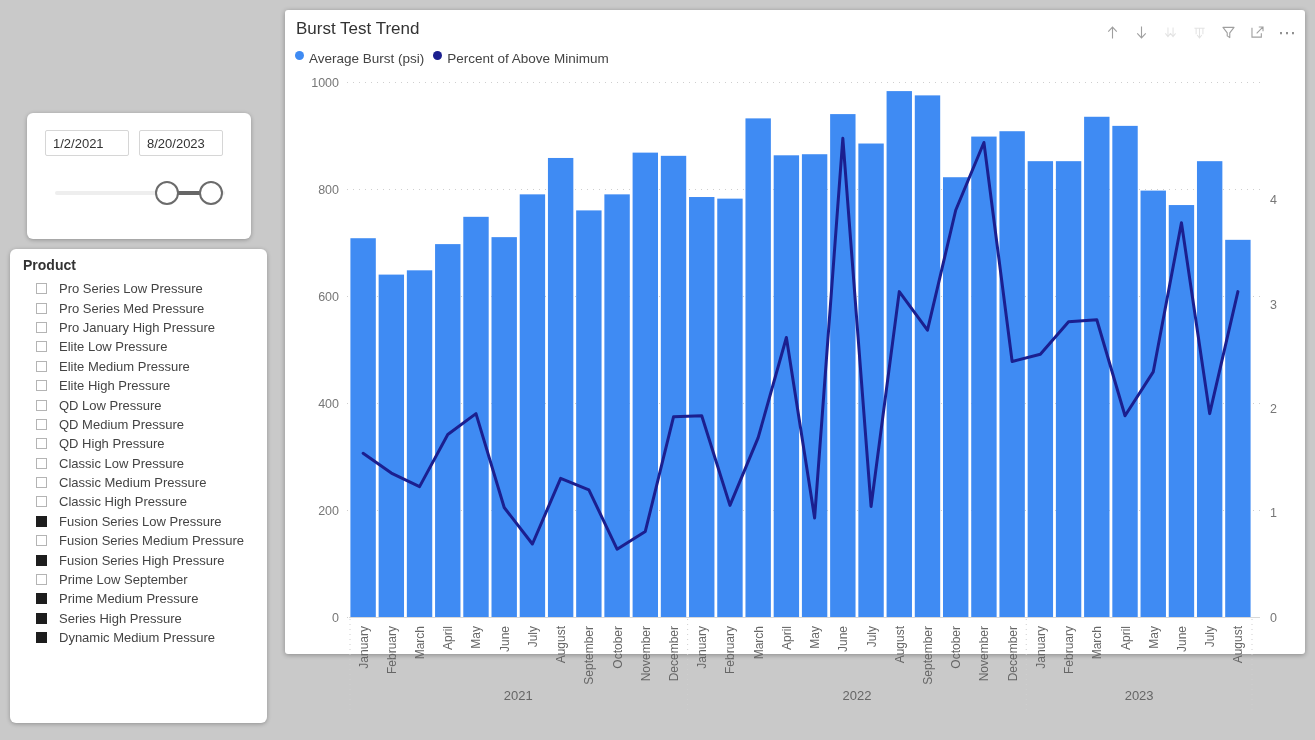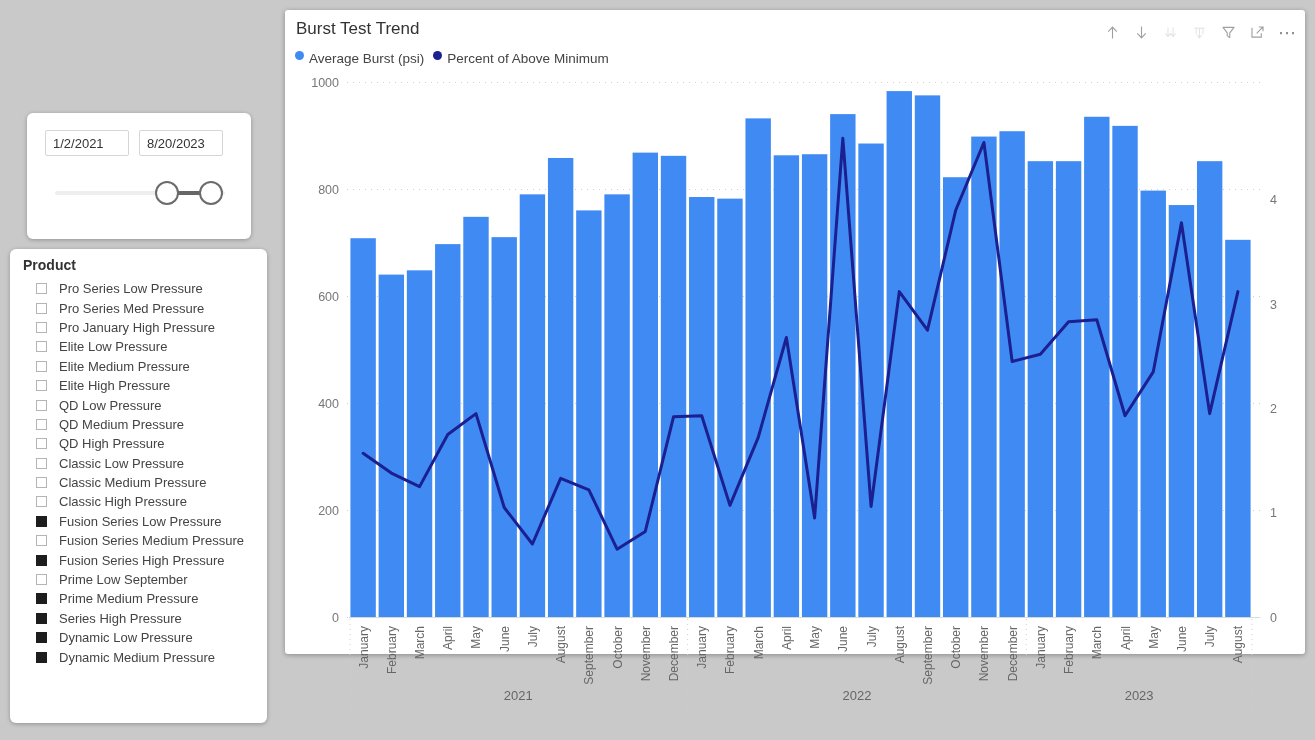--- a/index.html
+++ b/index.html
@@ -169,24 +169,20 @@
           <span class="cb"></span>
           <span class="prod-label">Prime Low September</span>
         </div>
         <div class="prod-item">
           <span class="cb on"></span>
           <span class="prod-label">Prime Medium Pressure</span>
         </div>
         <div class="prod-item">
           <span class="cb on"></span>
           <span class="prod-label">Series High Pressure</span>
-        </div>
-        <div class="prod-item">
-          <span class="cb on"></span>
-          <span class="prod-label">Dynamic Low Pressure</span>
         </div>
         <div class="prod-item">
           <span class="cb on"></span>
           <span class="prod-label">Dynamic Medium Pressure</span>
         </div>
       </div>
   </div>
 
   <div class="chart-card">
 

